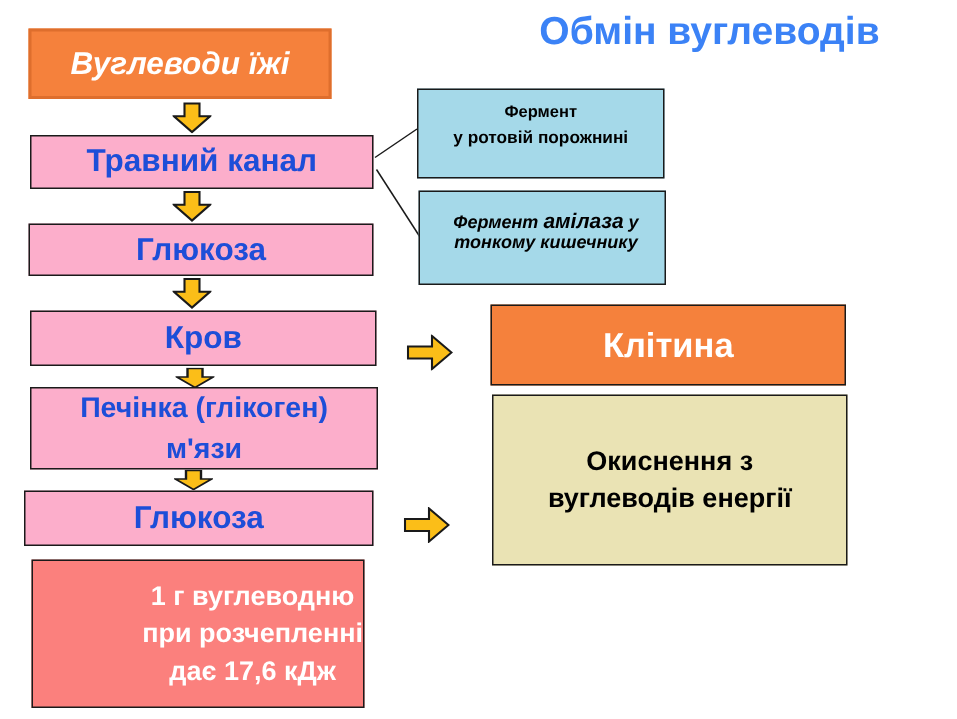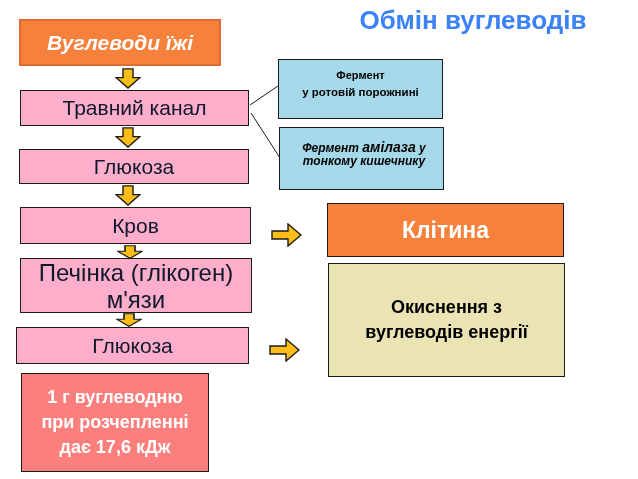--- a/index.html
+++ b/index.html
@@ -29,22 +29,22 @@
     position:absolute;
     display:flex;align-items:center;justify-content:center;
     box-sizing:border-box;
     text-align:center;
     border:1.5px solid var(--outline);
   }
   .box .lbl{white-space:pre-line;}
   .orange{background:var(--orange-box);border:2px solid var(--orange-box-border);}
   .orange .lbl{color:#fff;font-weight:800;font-size:21px;}
   .pink{background:var(--pink-box);}
-  .pink .lbl{color:#0f172a;font-weight:400;font-size:21px;}
-  .pink .lbl.two-line{font-size:24px;line-height:27px;}
+  .pink .lbl{color:#1d4ed8;font-weight:700;font-size:21px;}
+  .pink .lbl.two-line{font-size:19px;line-height:27px;}
   .salmon{background:var(--salmon-box);}
   .salmon .lbl{color:#fff;font-weight:800;font-size:18px;line-height:25px;}
   .cellbox{background:var(--orange-box);}
   .cellbox .lbl{color:#fff;font-weight:800;font-size:23px;}
   .beige{background:var(--beige-box);}
   .beige .lbl{color:#000;font-weight:800;font-size:18px;line-height:25px;}
 
   .callout{
     position:absolute;box-sizing:border-box;
     background:var(--blue-callout);
@@ -126,21 +126,21 @@
   <div class="arrow" style="left:116px;top:313px;">
     <svg width="26" height="14" viewBox="0 0 26 22" preserveAspectRatio="none">
         <polygon points="8,1 18,1 18,10 25,10 13,21 1,10 8,10" fill="#fbbe18" stroke="#1a1a1a" stroke-width="1.6"></polygon>
       </svg>
   </div>
 
   <div class="box pink" style="left:16px;top:327px;width:233px;height:37px;">
     <span class="lbl">Глюкоза</span>
   </div>
 
-  <div class="box salmon" style="left:21px;top:373px;width:188px;height:99px;">
+  <div class="box salmon" style="left:21px;top:373px;width:222px;height:99px;justify-content:flex-end;">
     <span class="lbl">1 г вуглеводню
 при розчепленні
 дає 17,6 кДж</span>
   </div>
 
   <div class="callout centered" style="left:278px;top:59px;width:165px;height:60px;">
     <div class="c1-l1">Фермент</div>
     <div class="c1-l3">у ротовій порожнині</div>
   </div>
 

